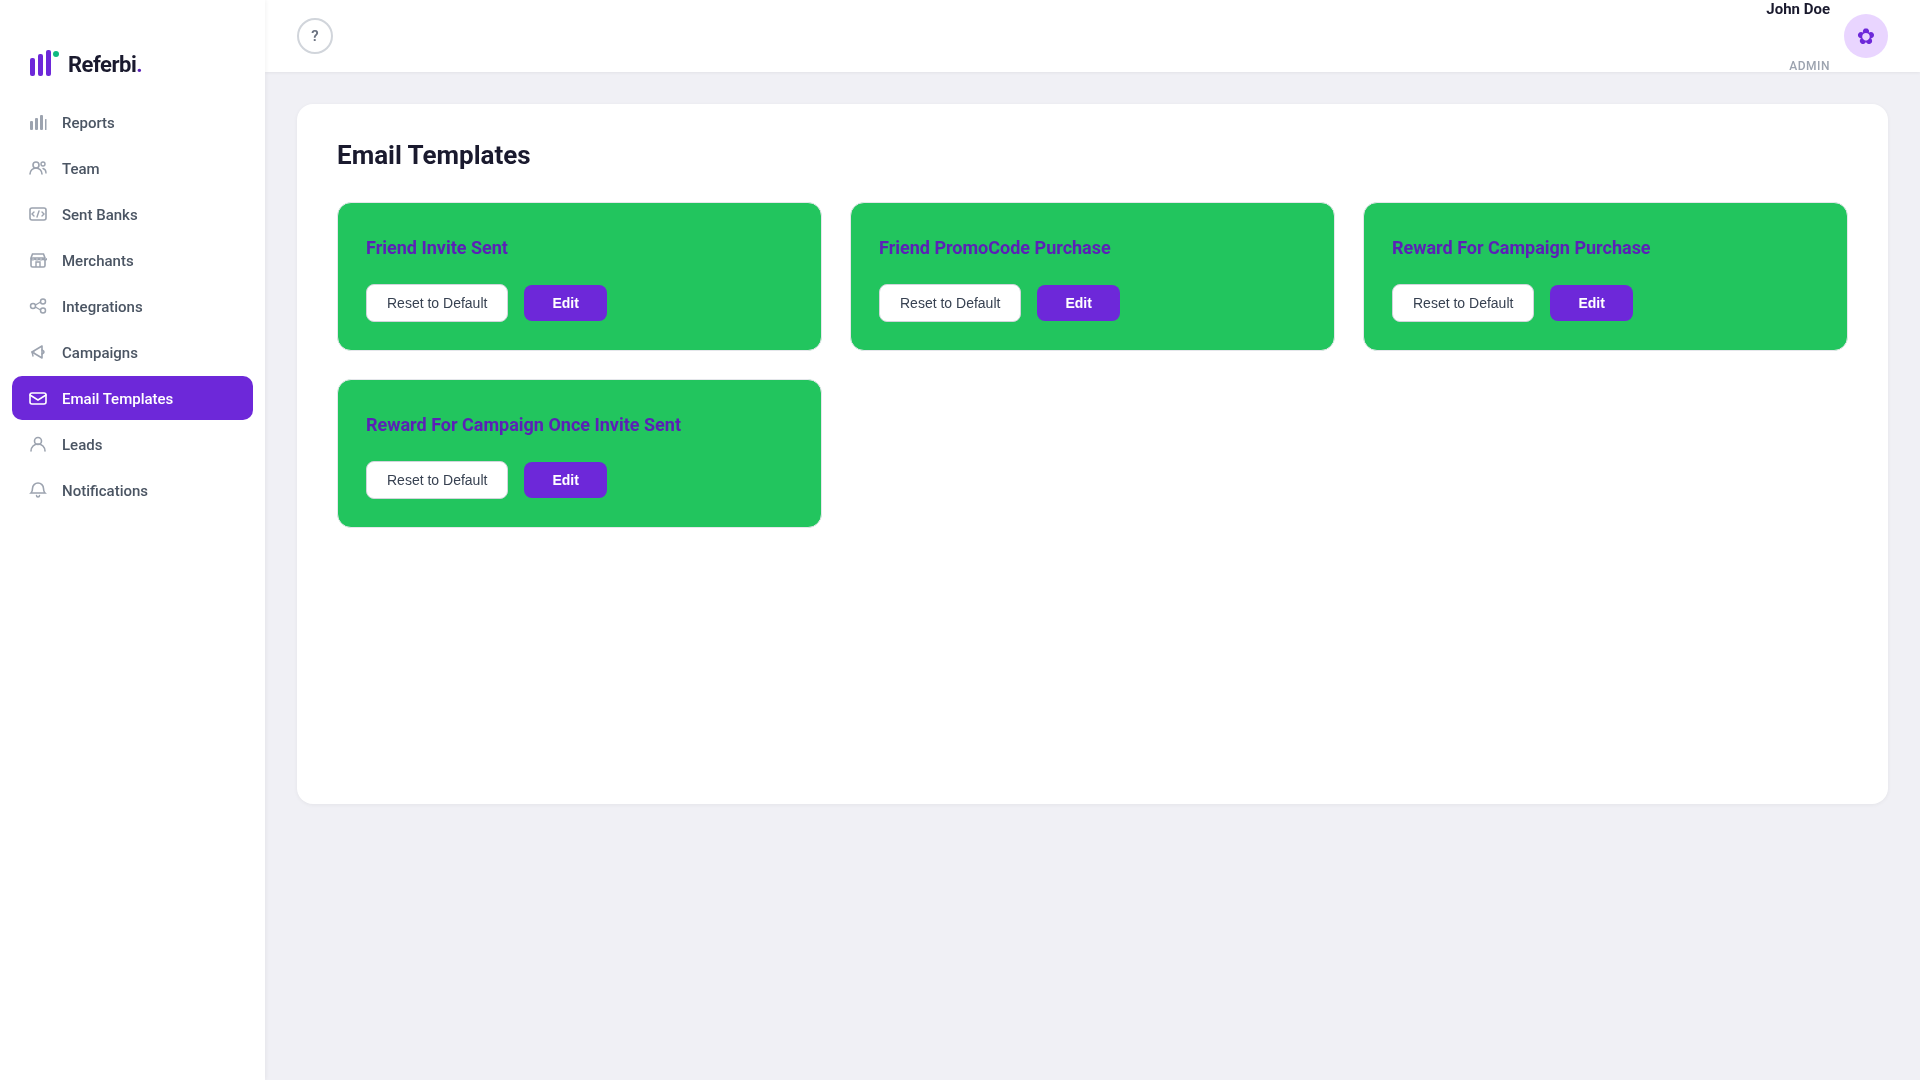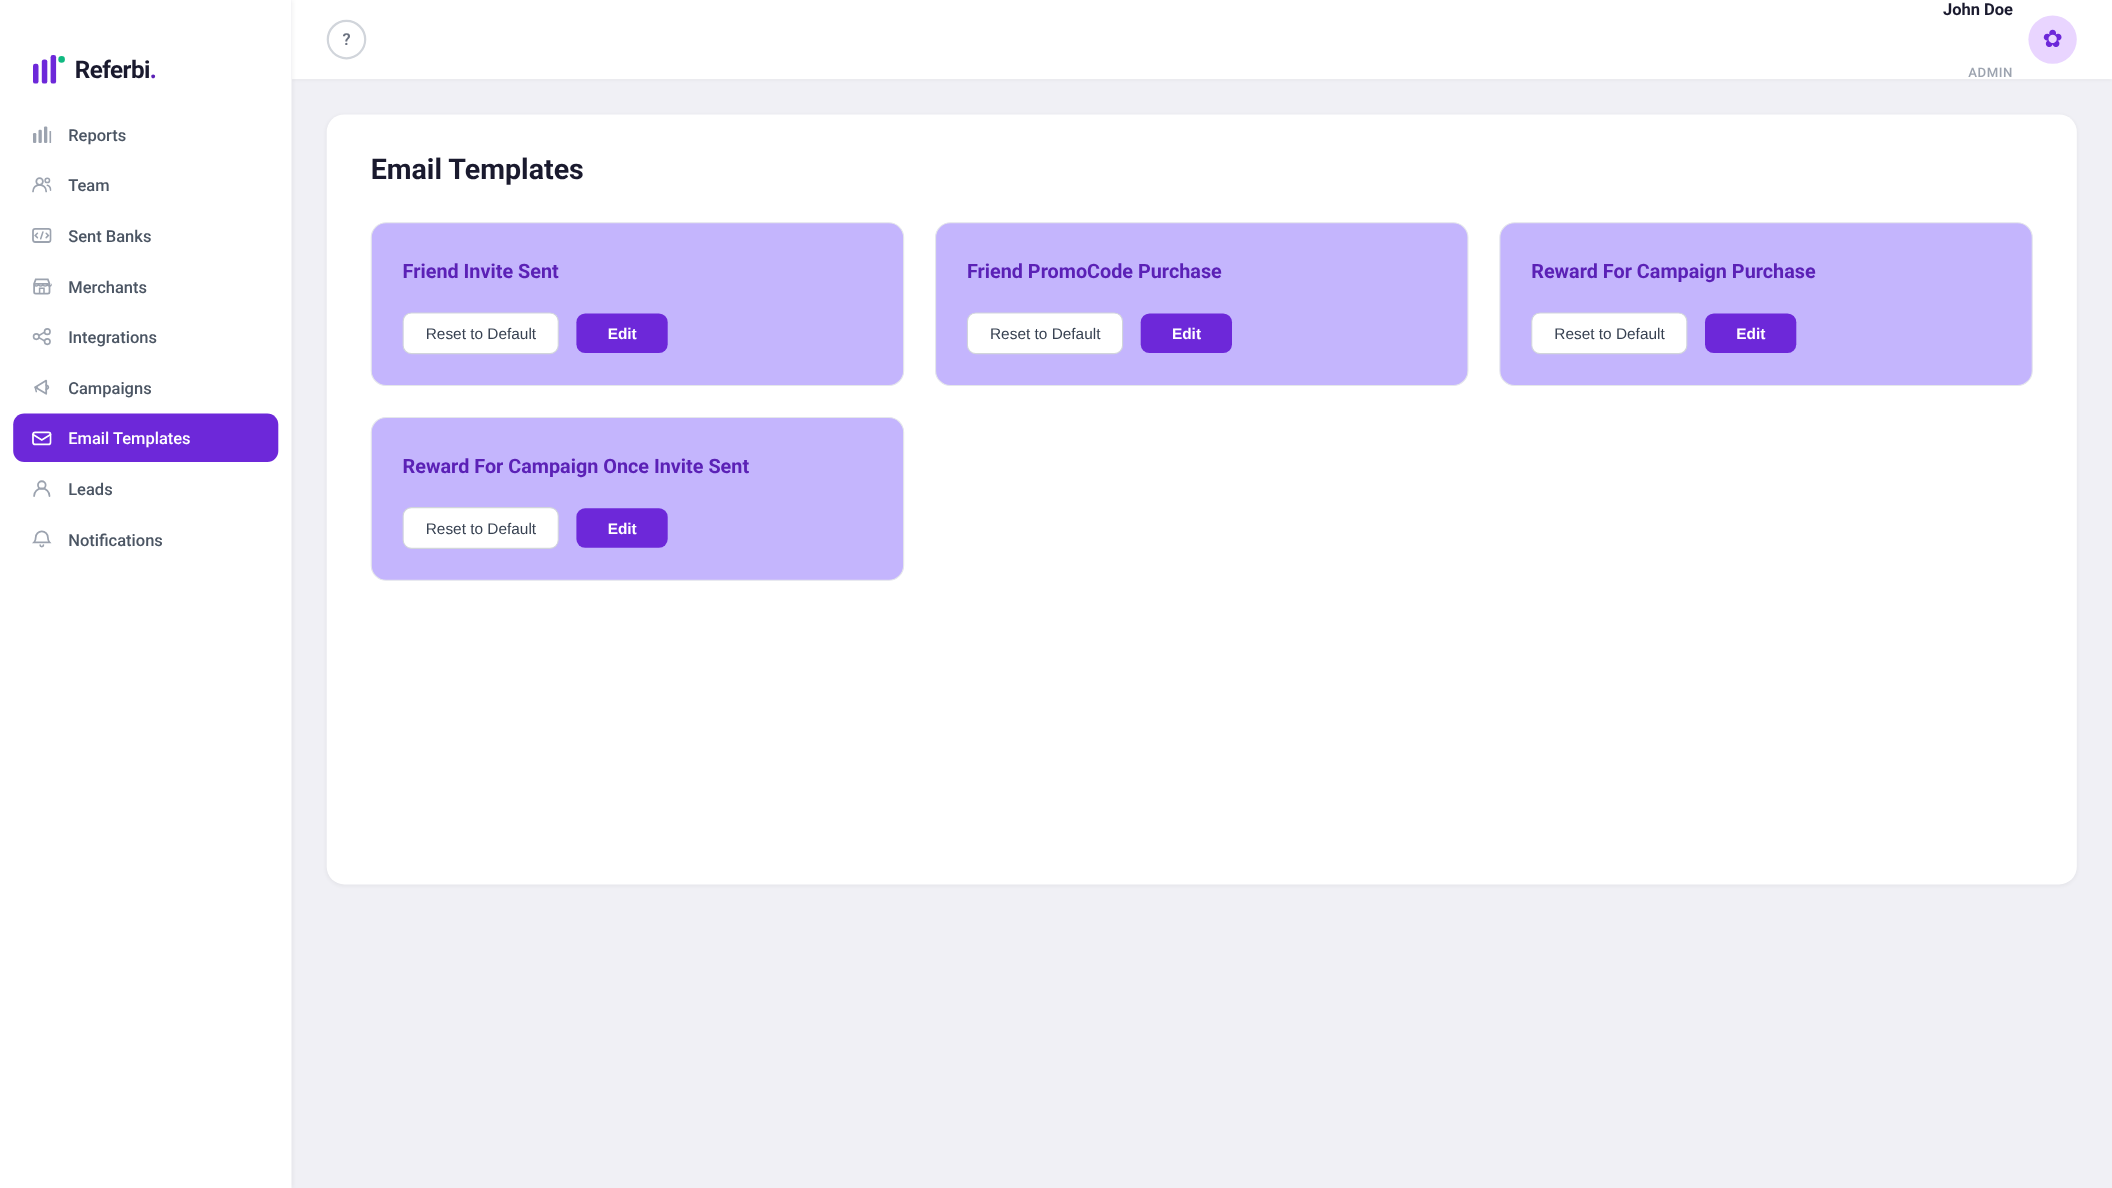--- a/index.html
+++ b/index.html
@@ -181,21 +181,21 @@
     
     .template-grid {
       display: grid;
       grid-template-columns: repeat(3, 1fr);
       gap: 28px;
     }
     .template-card {
       border: 1.5px solid #e5e7eb;
       border-radius: 14px;
       padding: 32px 28px 28px 28px;
-      background: #c4b5fd;
+      background: #22c55e;
       display: flex;
       flex-direction: column;
       gap: 24px;
     }
     .template-card-title {
       font-size: 18px;
       font-weight: 700;
       color: #5b21b6;
       line-height: 1.4;
     }

